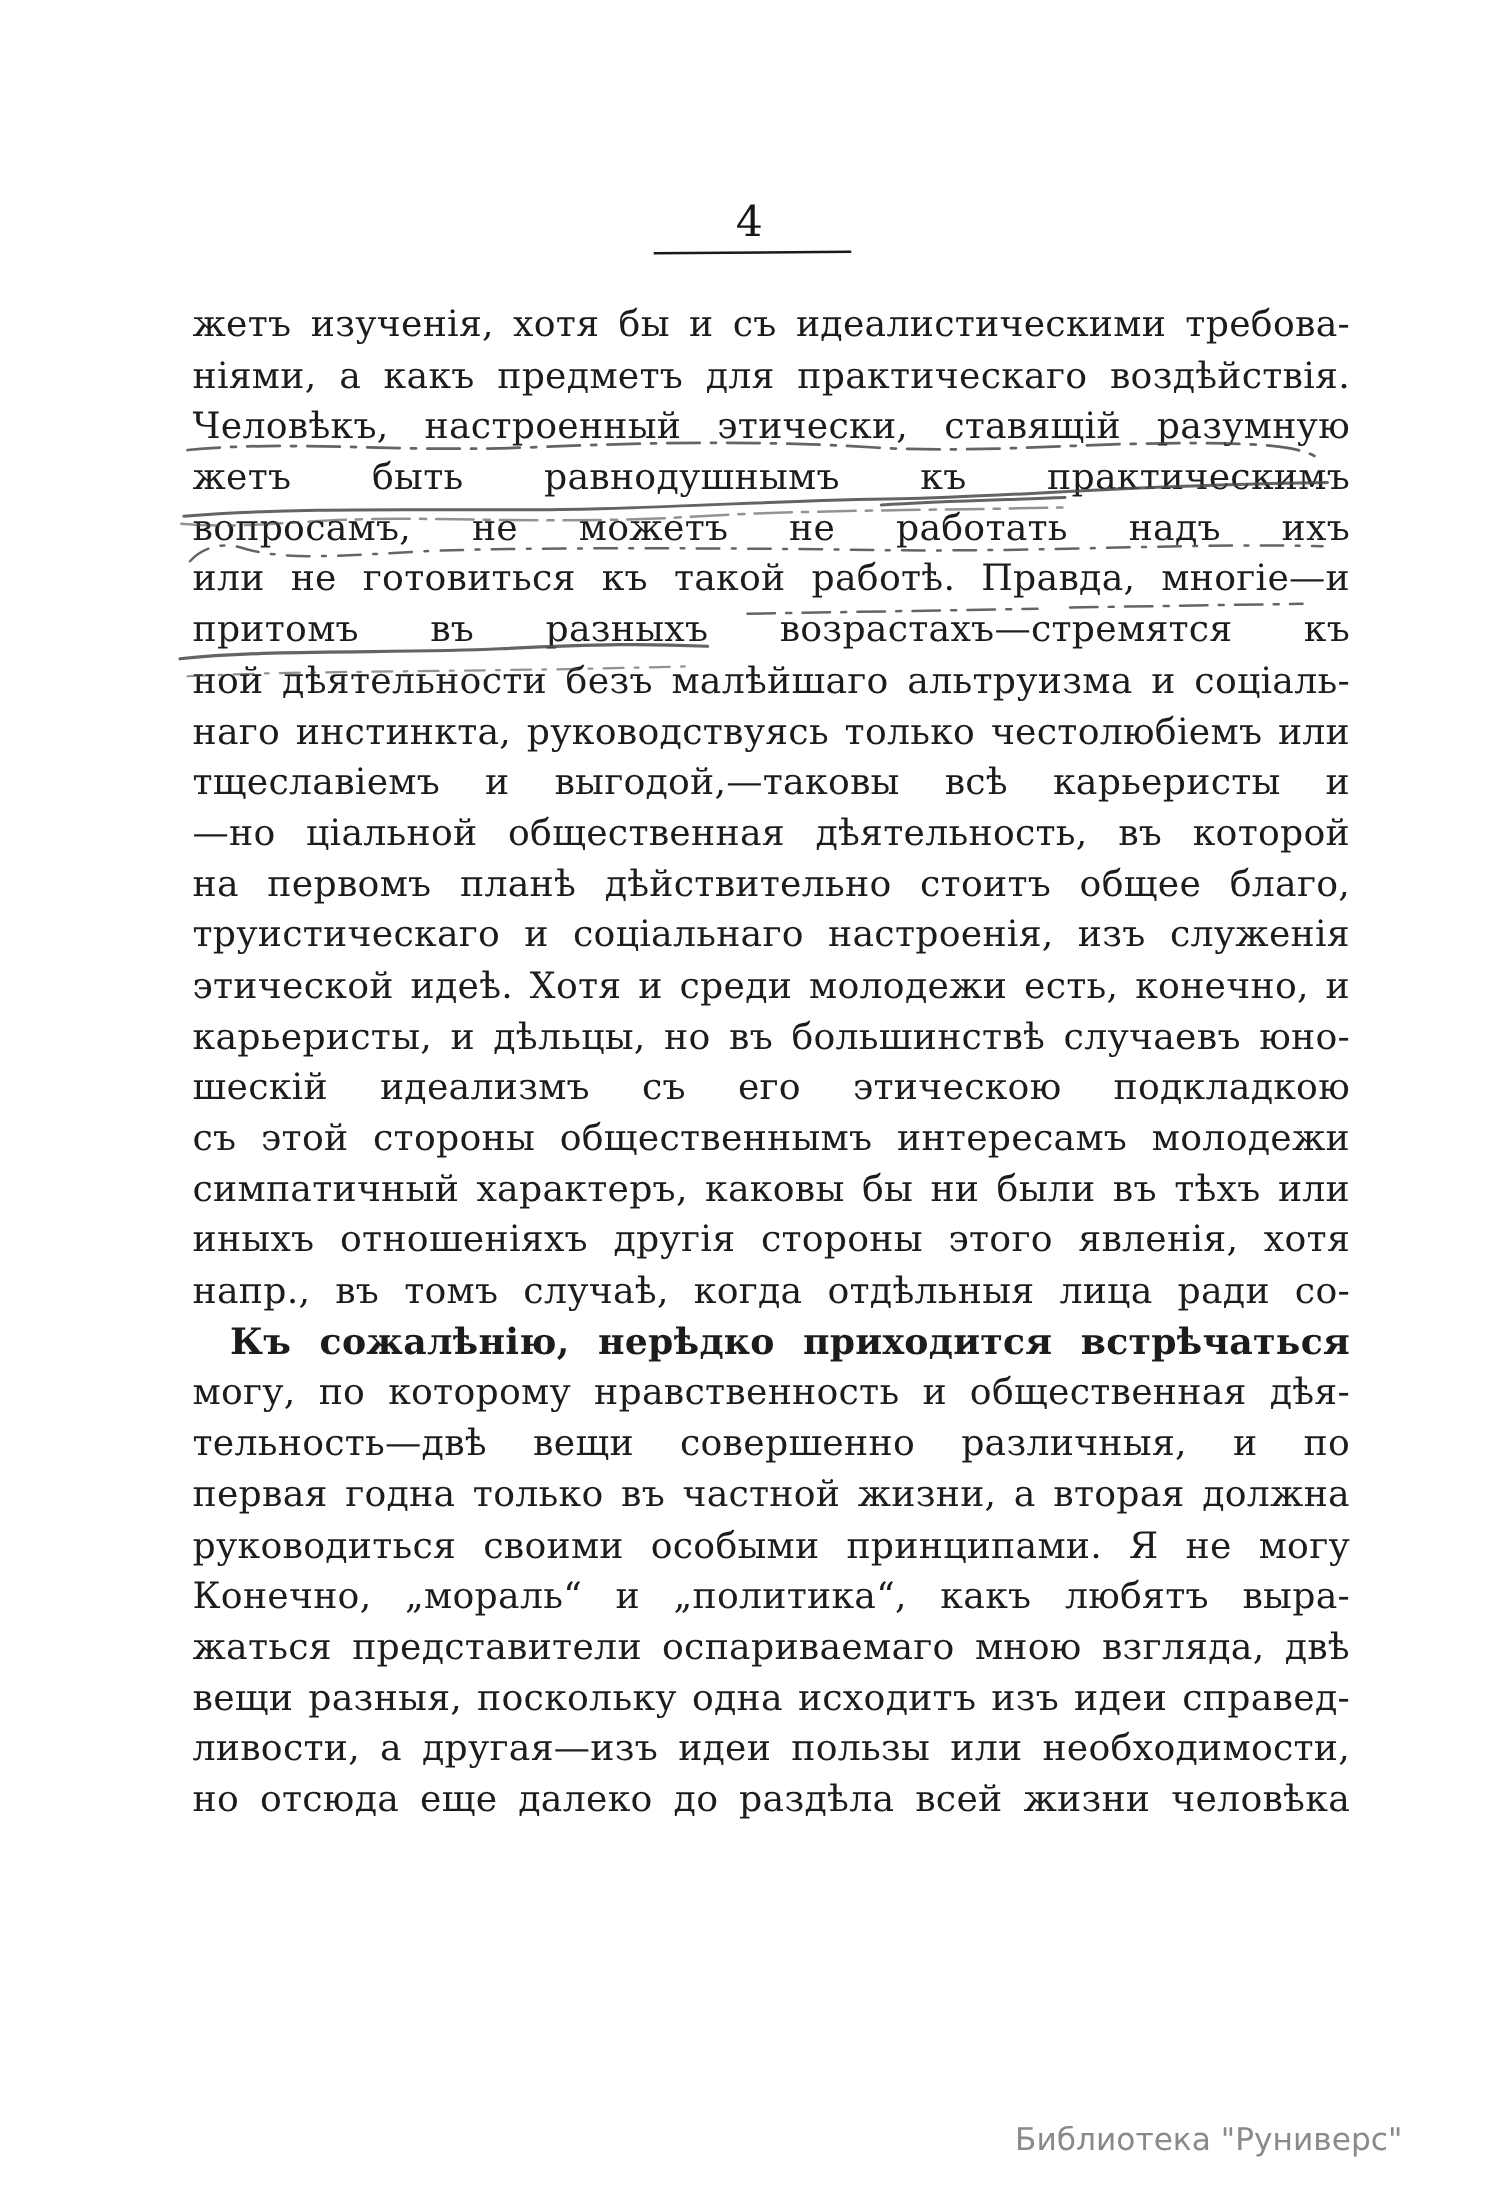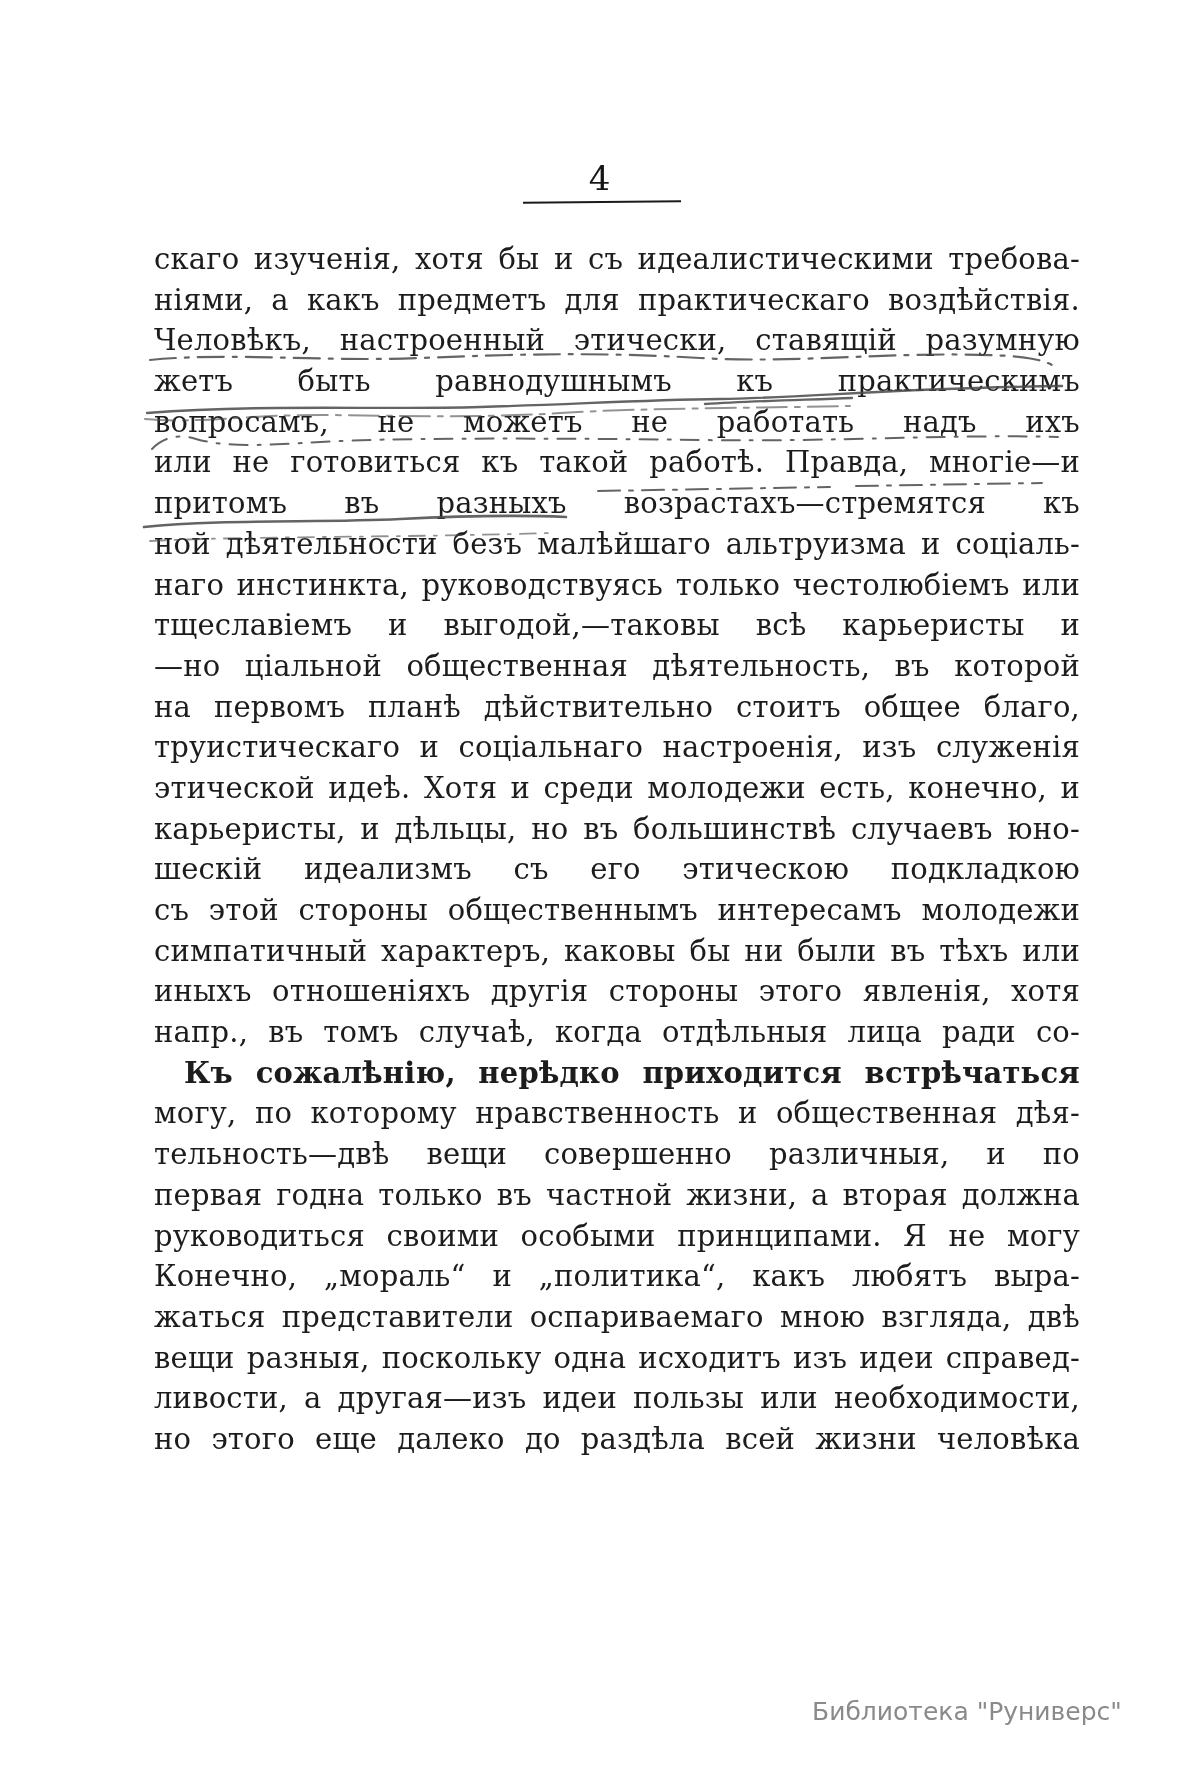--- a/index.html
+++ b/index.html
@@ -75,21 +75,21 @@
 </style>
 </head>
 <body>
 
 <div class="scan-page">
 
   <div class="page-number">4</div>
   <div class="page-number-rule"></div>
 
   <div class="text-block" style="color: rgb(28, 28, 28);">
-      <div class="line">скаго изученія, хотя бы и съ идеалистическими требова-</div>
+      <div class="line">жетъ изученія, хотя бы и съ идеалистическими требова-</div>
       <div class="line">ніями, а какъ предметъ для практическаго воздѣйствія.</div>
       <div class="line">Человѣкъ, настроенный этически, ставящій разумную цѣль</div>
       <div class="line">жетъ быть равнодушнымъ къ практическимъ общественнымъ</div>
       <div class="line">вопросамъ, не можетъ не работать надъ ихъ разрѣшеніемъ</div>
       <div class="line">или не готовиться къ такой работѣ. Правда, многіе—и</div>
       <div class="line">притомъ въ разныхъ возрастахъ—стремятся къ обществен-</div>
       <div class="line">ной дѣятельности безъ малѣйшаго альтруизма и соціаль-</div>
       <div class="line">наго инстинкта, руководствуясь только честолюбіемъ или</div>
       <div class="line">тщеславіемъ и выгодой,—таковы всѣ карьеристы и дѣльцы,</div>
       <div class="line">—но ціальной общественная дѣятельность, въ которой</div>
@@ -104,21 +104,21 @@
       <div class="line">напр., въ томъ случаѣ, когда отдѣльныя лица ради со-</div>
       <div class="line indent">Къ сожалѣнію, нерѣдко приходится встрѣчаться съ мнѣ-</div>
       <div class="line">могу, по которому нравственность и общественная дѣя-</div>
       <div class="line">тельность—двѣ вещи совершенно различныя, и по которому</div>
       <div class="line">первая годна только въ частной жизни, а вторая должна</div>
       <div class="line">руководиться своими особыми принципами. Я не могу раз-</div>
       <div class="line">Конечно, „мораль“ и „политика“, какъ любятъ выра-</div>
       <div class="line">жаться представители оспариваемаго мною взгляда, двѣ</div>
       <div class="line">вещи разныя, поскольку одна исходитъ изъ идеи справед-</div>
       <div class="line">ливости, а другая—изъ идеи пользы или необходимости,</div>
-      <div class="line">но этого еще далеко до раздѣла всей жизни человѣка</div>
+      <div class="line">но отсюда еще далеко до раздѣла всей жизни человѣка</div>
     </div>
 
   <svg class="pencil-layer" width="1200" height="1767" viewBox="0 0 1200 1767" xmlns="http://www.w3.org/2000/svg">
     <g fill="none" stroke="#4a4a4a" stroke-linecap="round" opacity="0.85">
 
       <path d="M150,360 C 230,352 320,362 420,358 S 600,352 700,358 S 900,350 1010,356 C 1035,358 1050,362 1056,368" stroke-width="2.2" stroke-dasharray="26 9 4 9"></path>
 
       <path d="M147,413 C 260,404 380,410 480,407 S 640,400 720,399 S 900,388 1062,386" stroke-width="2.4"></path>
 
       <path d="M145,419 C 200,424 250,414 330,415 S 480,418 560,413 S 760,408 850,406" stroke-width="2" opacity="0.7" stroke-dasharray="30 8 5 8"></path>

